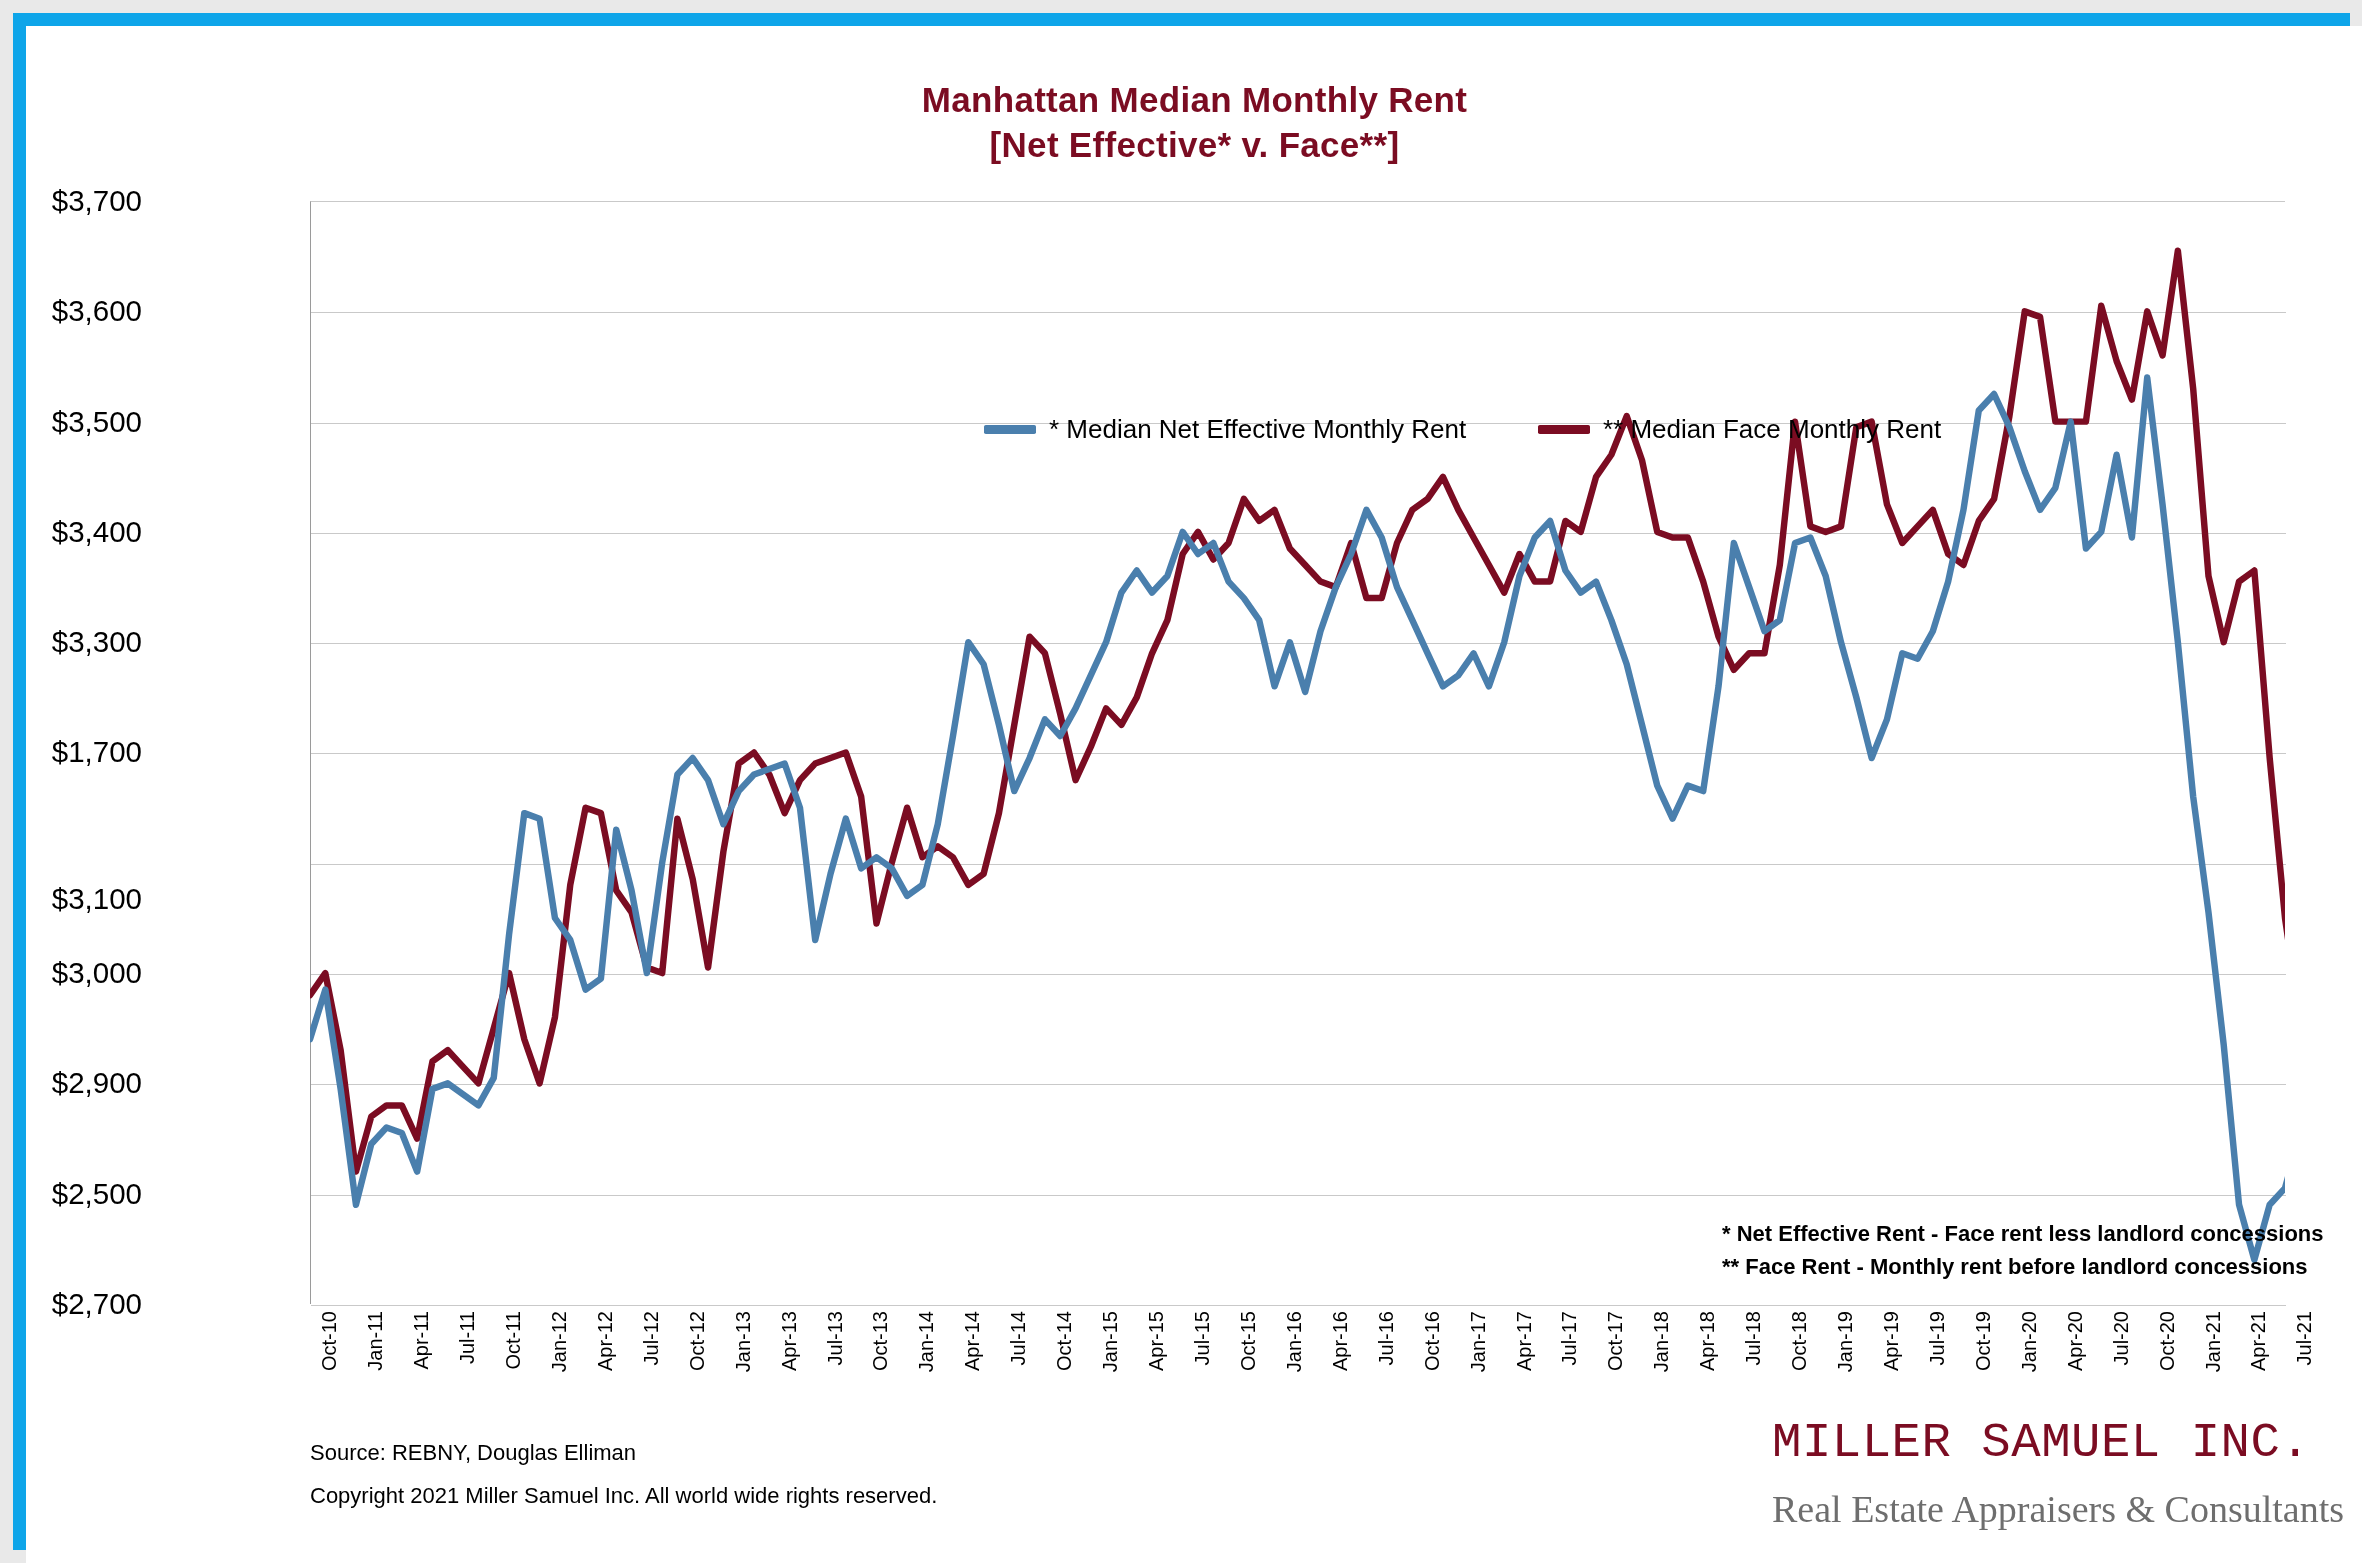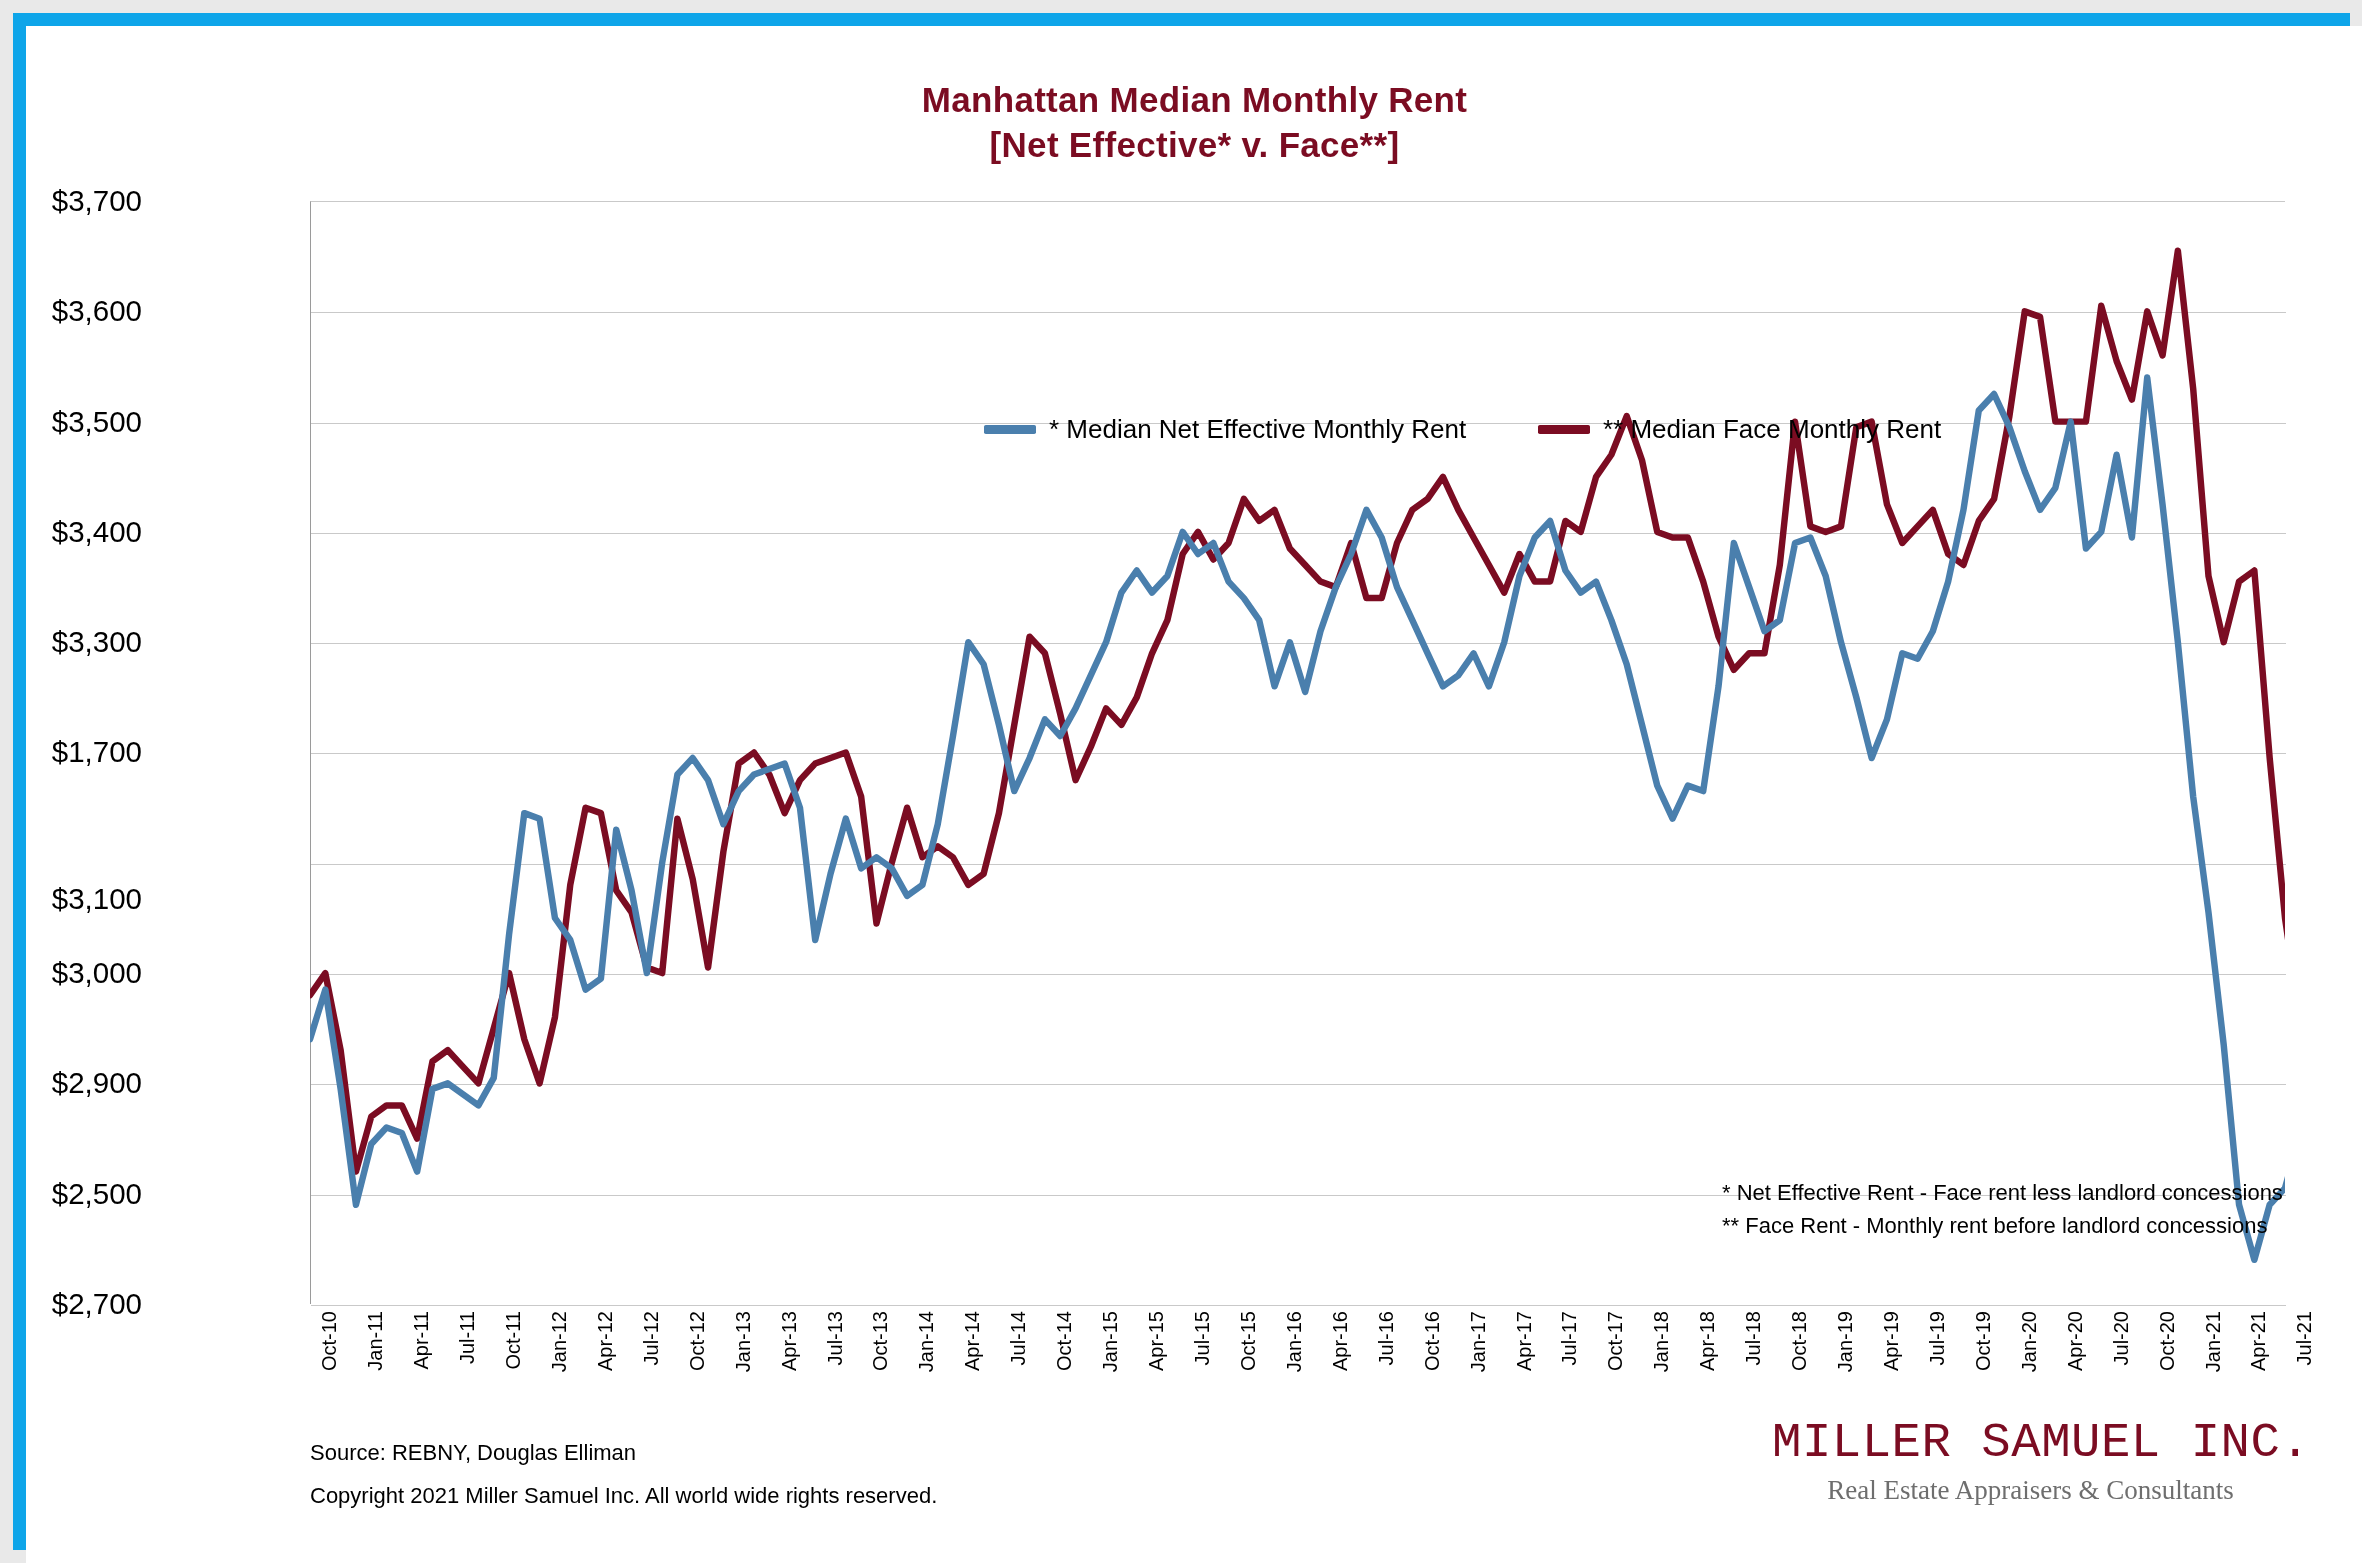--- a/index.html
+++ b/index.html
@@ -134,25 +134,26 @@
   }
   .legend-text {
     font-size: 26px;
     color: #000;
   }
 
   
   #footnotes {
     position: absolute;
     left: 1412px;
-    top: 975px;
+    top: 1016px;
     font-size: 22px;
     line-height: 33px;
     color: #000;
     white-space: nowrap;
+    font-weight: bold;
   }
 
   
   #source-block {
     position: absolute;
     left: 284px;
     top: 1405px;
     font-size: 22px;
     line-height: 43px;
     color: #000;
@@ -168,23 +169,23 @@
     color: #7b0c22;
   }
   #logo-main {
     font-family: Liberation Mono, monospace;
     font-size: 49px;
     letter-spacing: 0.5px;
     white-space: nowrap;
   }
   #logo-sub {
     font-family: "Liberation Serif", serif;
-    font-size: 27px;
+    font-size: 38px;
     color: #6e6e6e;
-    margin-top: 4px;
+    margin-top: 16px;
     white-space: nowrap;
   }
 </style>
 </head>
 <body>
 
 <div id="page">
   <div id="inner">
 
     <div id="title-block">

